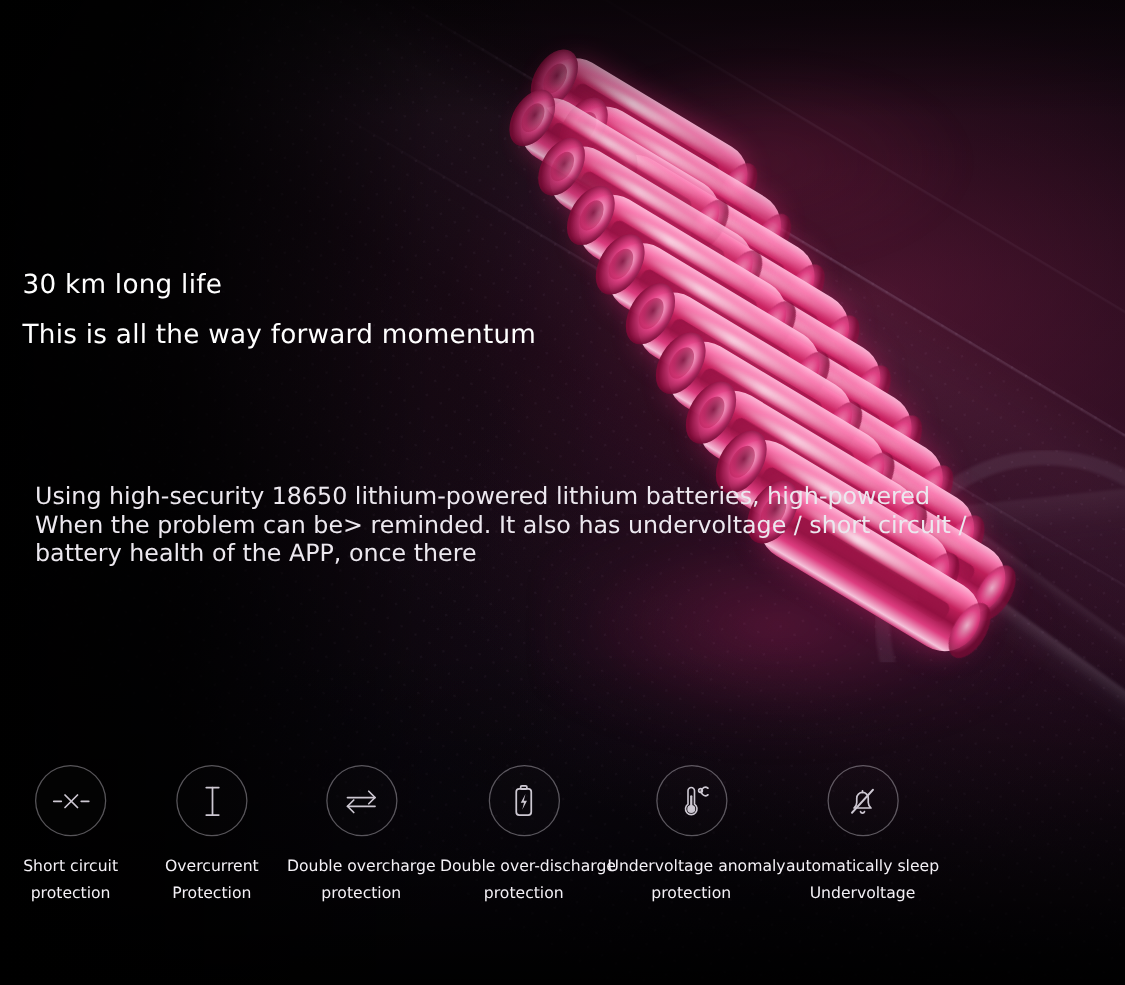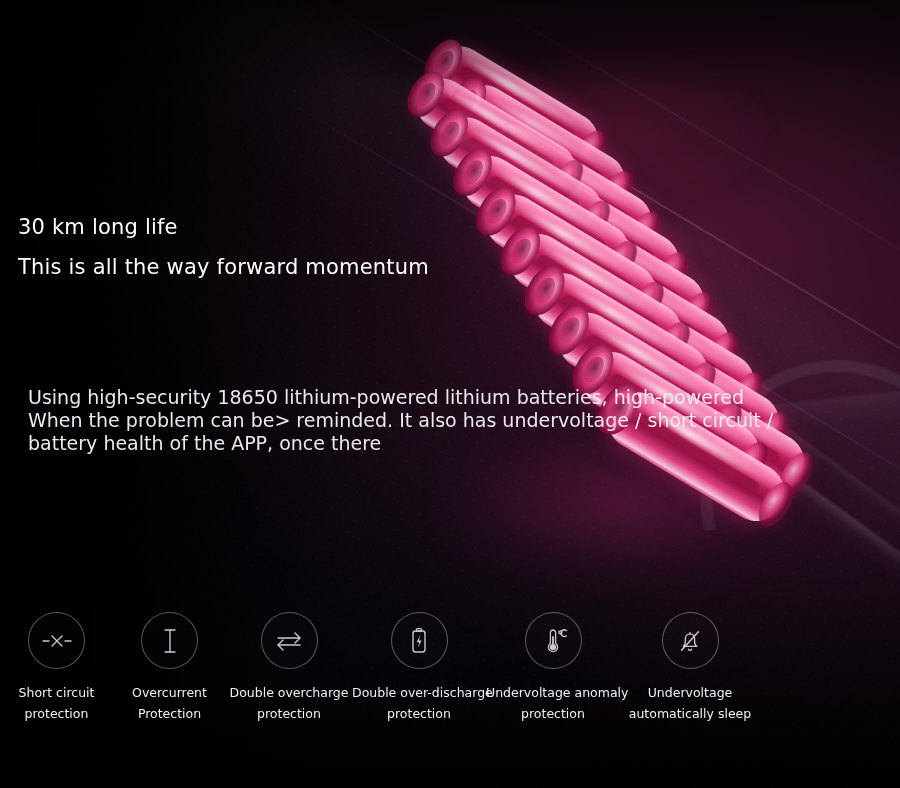--- a/index.html
+++ b/index.html
@@ -474,19 +474,19 @@
 
     <div class="feature" style="width:140px;">
       <div class="circle">
         <svg width="28" height="28" viewBox="0 0 28 28" fill="none" stroke="#cdc8d2" stroke-width="1.35" stroke-linecap="round" stroke-linejoin="round">
           <path d="M7.2 19.4 h13.6 c-1.6 -1.5 -2.2 -2.6 -2.2 -4.5 v-3.4 a4.6 4.6 0 0 0 -9.2 0 v3.4 c0 1.9 -0.6 3 -2.2 4.5 Z"></path>
           <path d="M12.4 22.3 a1.7 1.7 0 0 0 3.2 0"></path>
           <line x1="14" y1="5.6" x2="14" y2="7.0"></line>
           <line x1="5.6" y1="23.2" x2="22.4" y2="4.8" stroke-width="1.5"></line>
         </svg>
       </div>
+      <span class="flabel">automatically sleep</span>
       <span class="flabel">Undervoltage</span>
-      <span class="flabel">automatically sleep</span>
     </div>
 
   </div>
 
 </div>
 
 </body></html>

